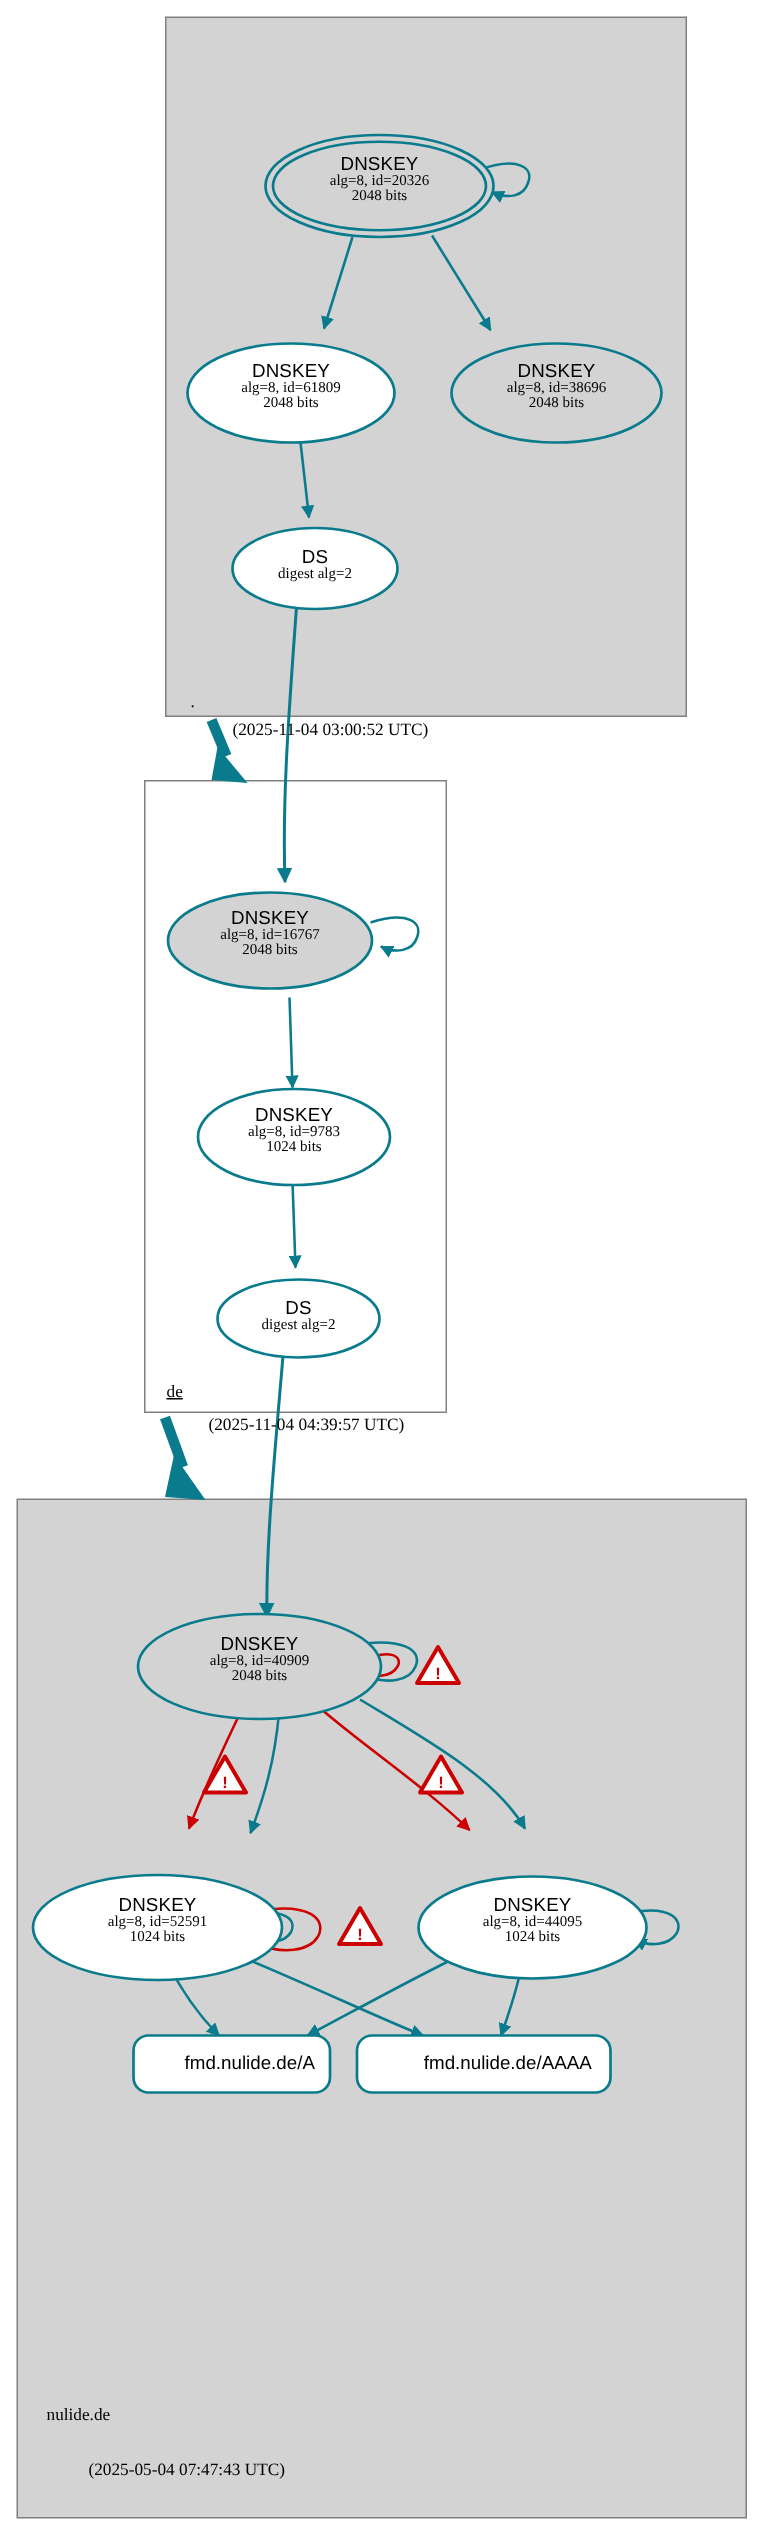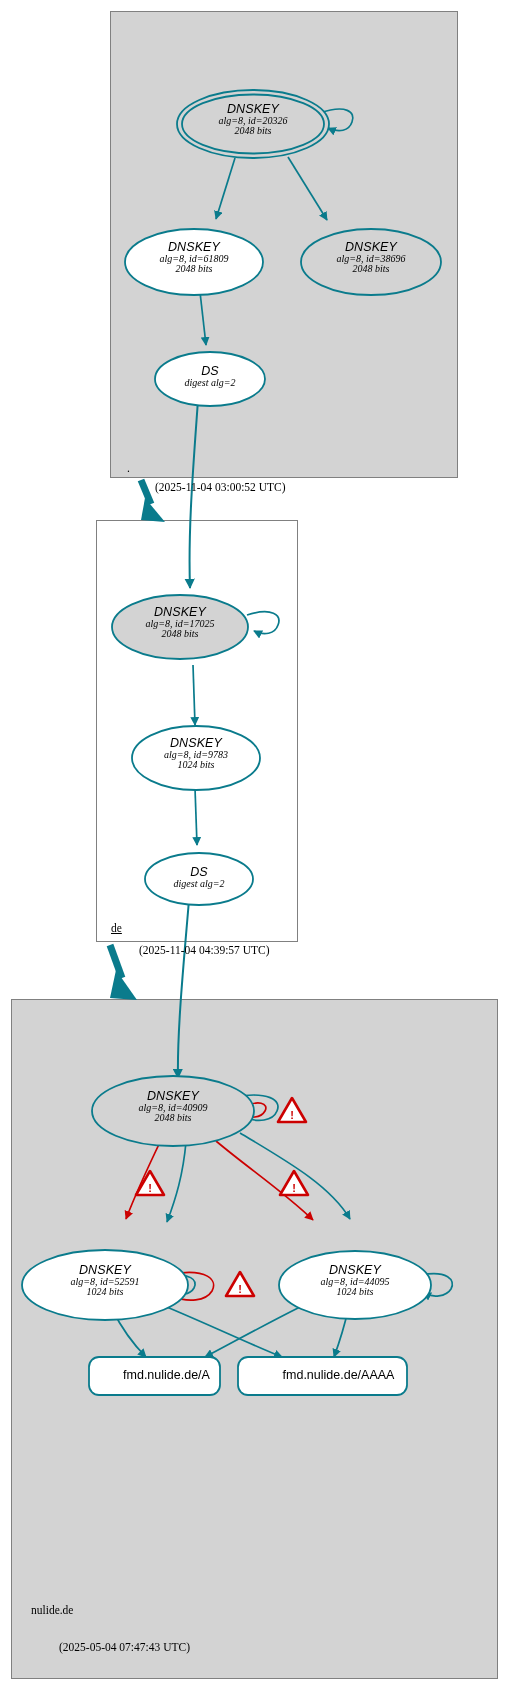--- a/index.html
+++ b/index.html
@@ -7,21 +7,20 @@
   body{font-family:"Liberation Serif", serif;}
   #canvas{position:relative;width:509px;height:1690px;overflow:hidden;background:#fff;}
   svg#graph{position:absolute;left:0;top:0;width:509px;height:1690px;}
 
   .node-label{
     position:absolute;
     text-align:center;
     pointer-events:none;
     color:#000;
     line-height:1.02;
-    font-style:italic;
   }
   .nl-title{font-family:"Liberation Sans", sans-serif;font-size:12.5px;letter-spacing:.1px;}
   .nl-sub{font-family:"Liberation Serif", serif;font-size:10px;}
 
   .zone-label{
     position:absolute;
     font-family:"Liberation Serif", serif;
     font-size:11.5px;
     color:#000;
     white-space:nowrap;
@@ -245,21 +244,21 @@
   <div class="node-label" style="left:150px;top:365px;width:120px;">
     <div class="nl-title">DS</div>
     <div class="nl-sub">digest alg=2</div>
   </div>
 
   <div class="zone-label" style="left:127px;top:462px;">.</div>
   <div class="zone-time" style="left:127px;top:481px;">(2025-11-04 03:00:52 UTC)</div>
 
   <div class="node-label" style="left:100px;top:606px;width:160px;">
     <div class="nl-title">DNSKEY</div>
-    <div class="nl-sub">alg=8, id=17025</div>
+    <div class="nl-sub">alg=8, id=16767</div>
     <div class="nl-sub">2048 bits</div>
   </div>
 
   <div class="node-label" style="left:116px;top:737px;width:160px;">
     <div class="nl-title">DNSKEY</div>
     <div class="nl-sub">alg=8, id=9783</div>
     <div class="nl-sub">1024 bits</div>
   </div>
 
   <div class="node-label" style="left:139px;top:866px;width:120px;">

